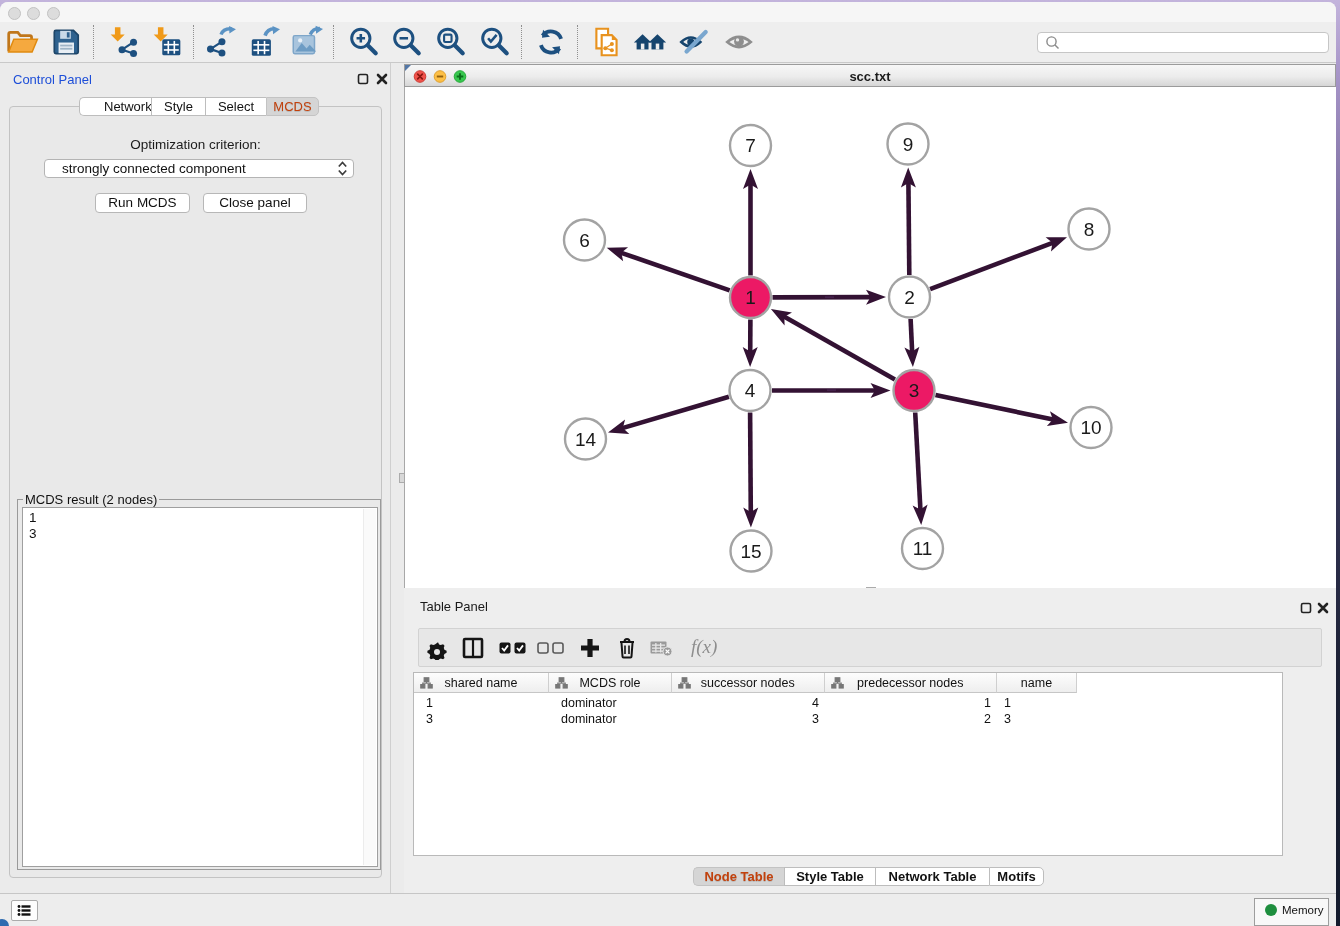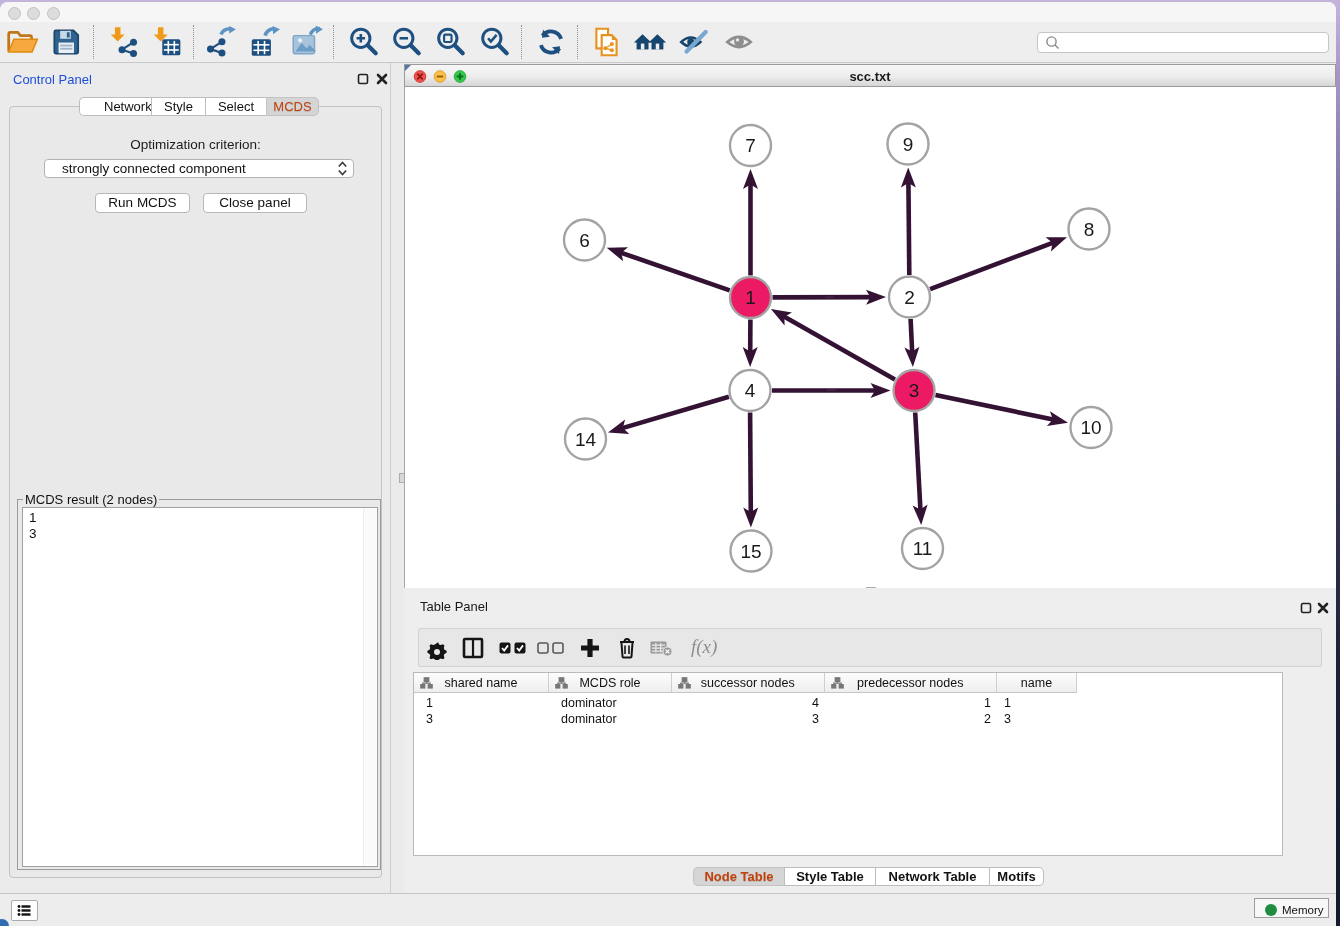--- a/index.html
+++ b/index.html
@@ -69,21 +69,21 @@
     border:1px solid #b9b9b9;box-sizing:border-box;}
   .thdr{position:absolute;top:0;height:20px;background:linear-gradient(180deg,#fdfdfd,#eeeeee);
     border-right:1px solid #cfcfcf;border-bottom:1px solid #c6c6c6;box-sizing:border-box;
     font-size:12.5px;color:#111;text-align:center;line-height:20px;}
   .tcell{position:absolute;font-size:12.5px;color:#111;height:16px;line-height:16px;}
   
   #statusbar{position:absolute;left:0;top:893px;width:1336px;height:33px;background:#ededed;
     border-top:1px solid #c6c6c6;box-sizing:border-box;}
   #listbtn{position:absolute;left:11px;top:6px;width:27px;height:21px;background:#fdfdfd;
     border:1px solid #ababab;border-radius:2px;box-sizing:border-box;}
-  #membtn{position:absolute;left:1254px;top:4px;width:75px;height:20px;background:#f8f8f8;
+  #membtn{position:absolute;left:1254px;top:4px;width:75px;height:28px;background:#f8f8f8;
     border:1px solid #9d9d9d;font-size:12.5px;color:#111;box-sizing:border-box;}
   .wbtn{position:absolute;}
 </style>
 </head>
 <body>
 <div id="appwin"></div>
 <div id="titlebar">
   <div class="tl" style="left:8px;"></div>
   <div class="tl" style="left:27px;"></div>
   <div class="tl" style="left:47px;"></div>

